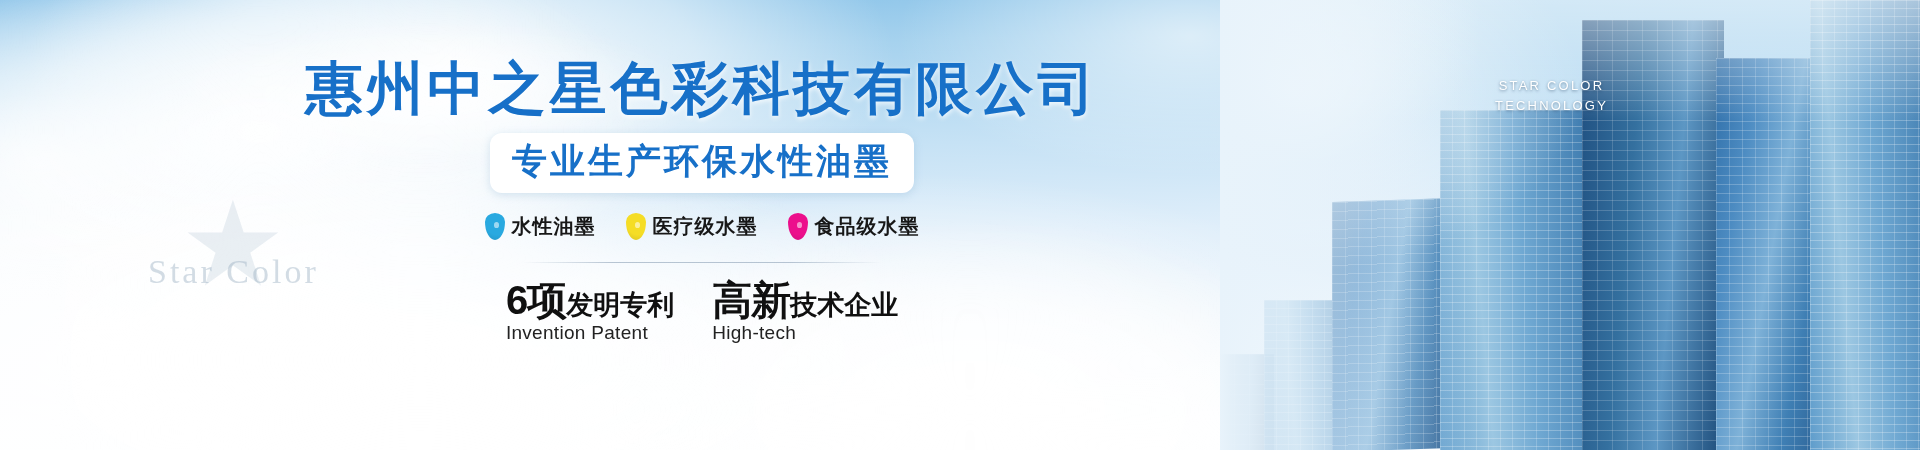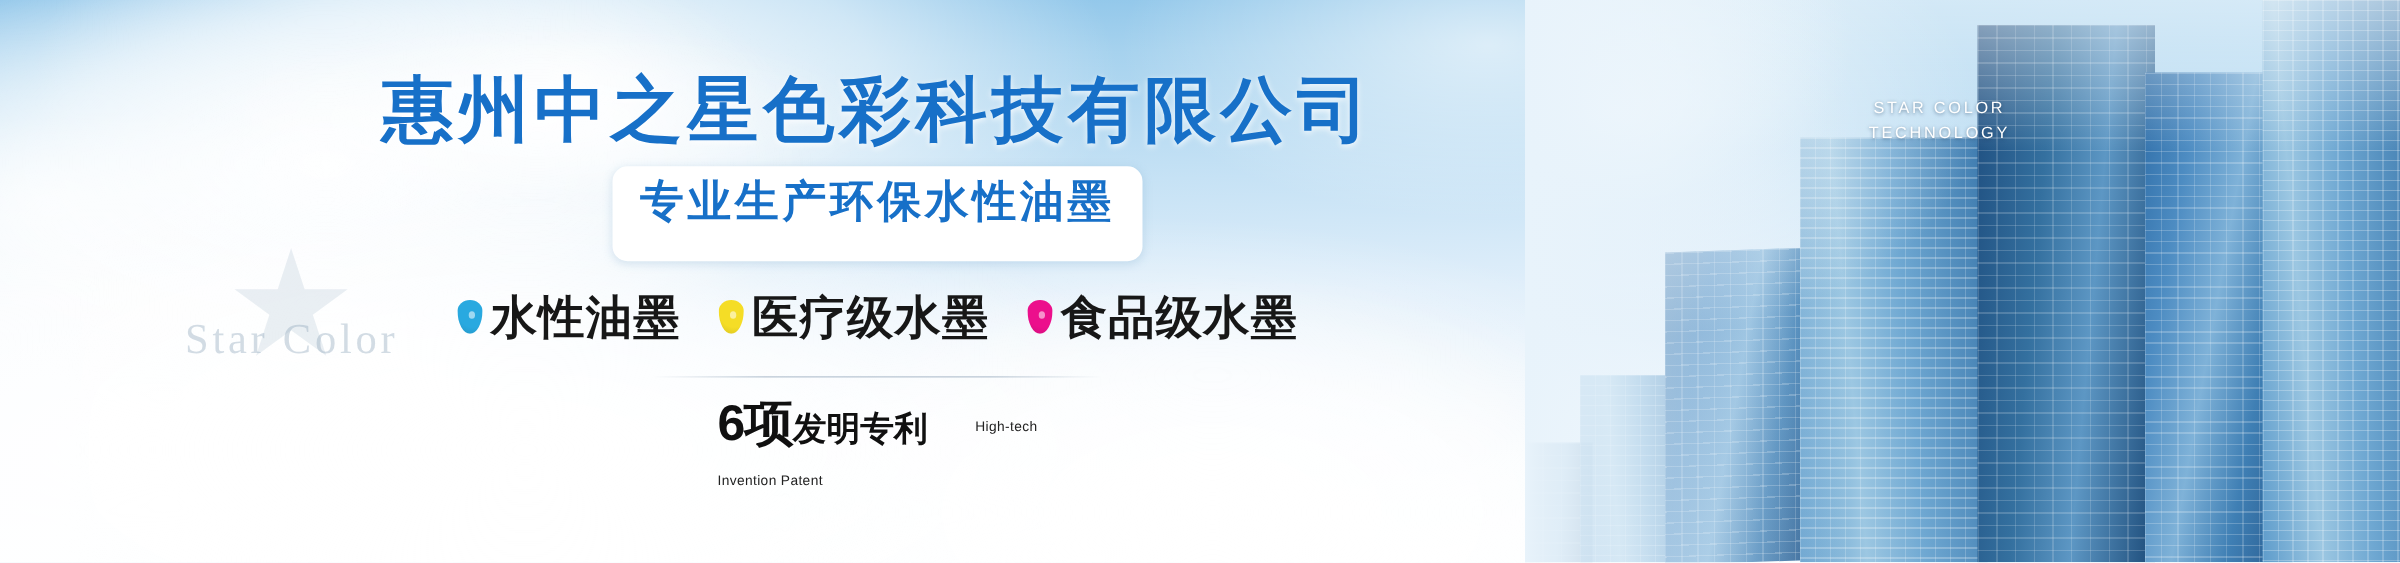--- a/index.html
+++ b/index.html
@@ -146,21 +146,21 @@
     white-space: nowrap;
   }
   .subtitle-wrap {
     margin-top: 12px;
     transform: translateX(-258px);
   }
   .subtitle-pill {
     display: inline-block;
     background: #ffffff;
     border-radius: 12px;
-    padding: 5px 22px 24px 22px;
+    padding: 5px 22px 8px 22px;
     font-size: 35px;
     font-weight: bold;
     letter-spacing: 3px;
     color: #1770c8;
     box-shadow: 0 2px 8px rgba(120,165,200,0.28);
     white-space: nowrap;
   }
   .tags {
     margin-top: 20px;
     transform: translateX(-258px);
@@ -187,21 +187,21 @@
   }
   .drop > span::after {
     content: "";
     position: absolute;
     left: 30%; top: 46%;
     width: 26%; height: 22%;
     border-radius: 50%;
     background: rgba(255,255,255,0.55);
   }
   .tag-label {
-    font-size: 37px;
+    font-size: 20px;
     font-weight: bold;
     color: #171717;
     letter-spacing: 1px;
   }
   .divider {
     margin: 22px auto 0 auto;
     transform: translateX(-258px);
     width: 360px;
     height: 1px;
     background: linear-gradient(to right, rgba(150,170,190,0) 0%, rgba(130,152,175,0.55) 25%, rgba(130,152,175,0.55) 75%, rgba(150,170,190,0) 100%);
@@ -225,22 +225,22 @@
   }
   .badge-main .lead {
     font-size: 40px;
     letter-spacing: -1px;
   }
   .badge-main .rest {
     font-size: 27px;
     font-weight: bold;
   }
   .badge-sub {
-    margin-top: 18px;
-    font-size: 11px;
+    margin-top: 0;
+    font-size: 19px;
     color: #222222;
     letter-spacing: 0.3px;
     white-space: nowrap;
   }
 </style>
 </head>
 <body>
 
 <div id="banner">
 
@@ -305,18 +305,21 @@
     <div class="divider"></div>
 
     <div class="badges">
       <div class="badge">
         <div class="badge-main">
           <span class="lead">6项</span><span class="rest">发明专利</span>
         </div>
         <div class="badge-sub">Invention Patent</div>
       </div>
       <div class="badge">
+        <div class="badge-main">
+          <span class="lead">高新</span><span class="rest">技术企业</span>
+        </div>
         <div class="badge-sub">High-tech</div>
       </div>
     </div>
 
   </div>
 </div>
 
 </body></html>

